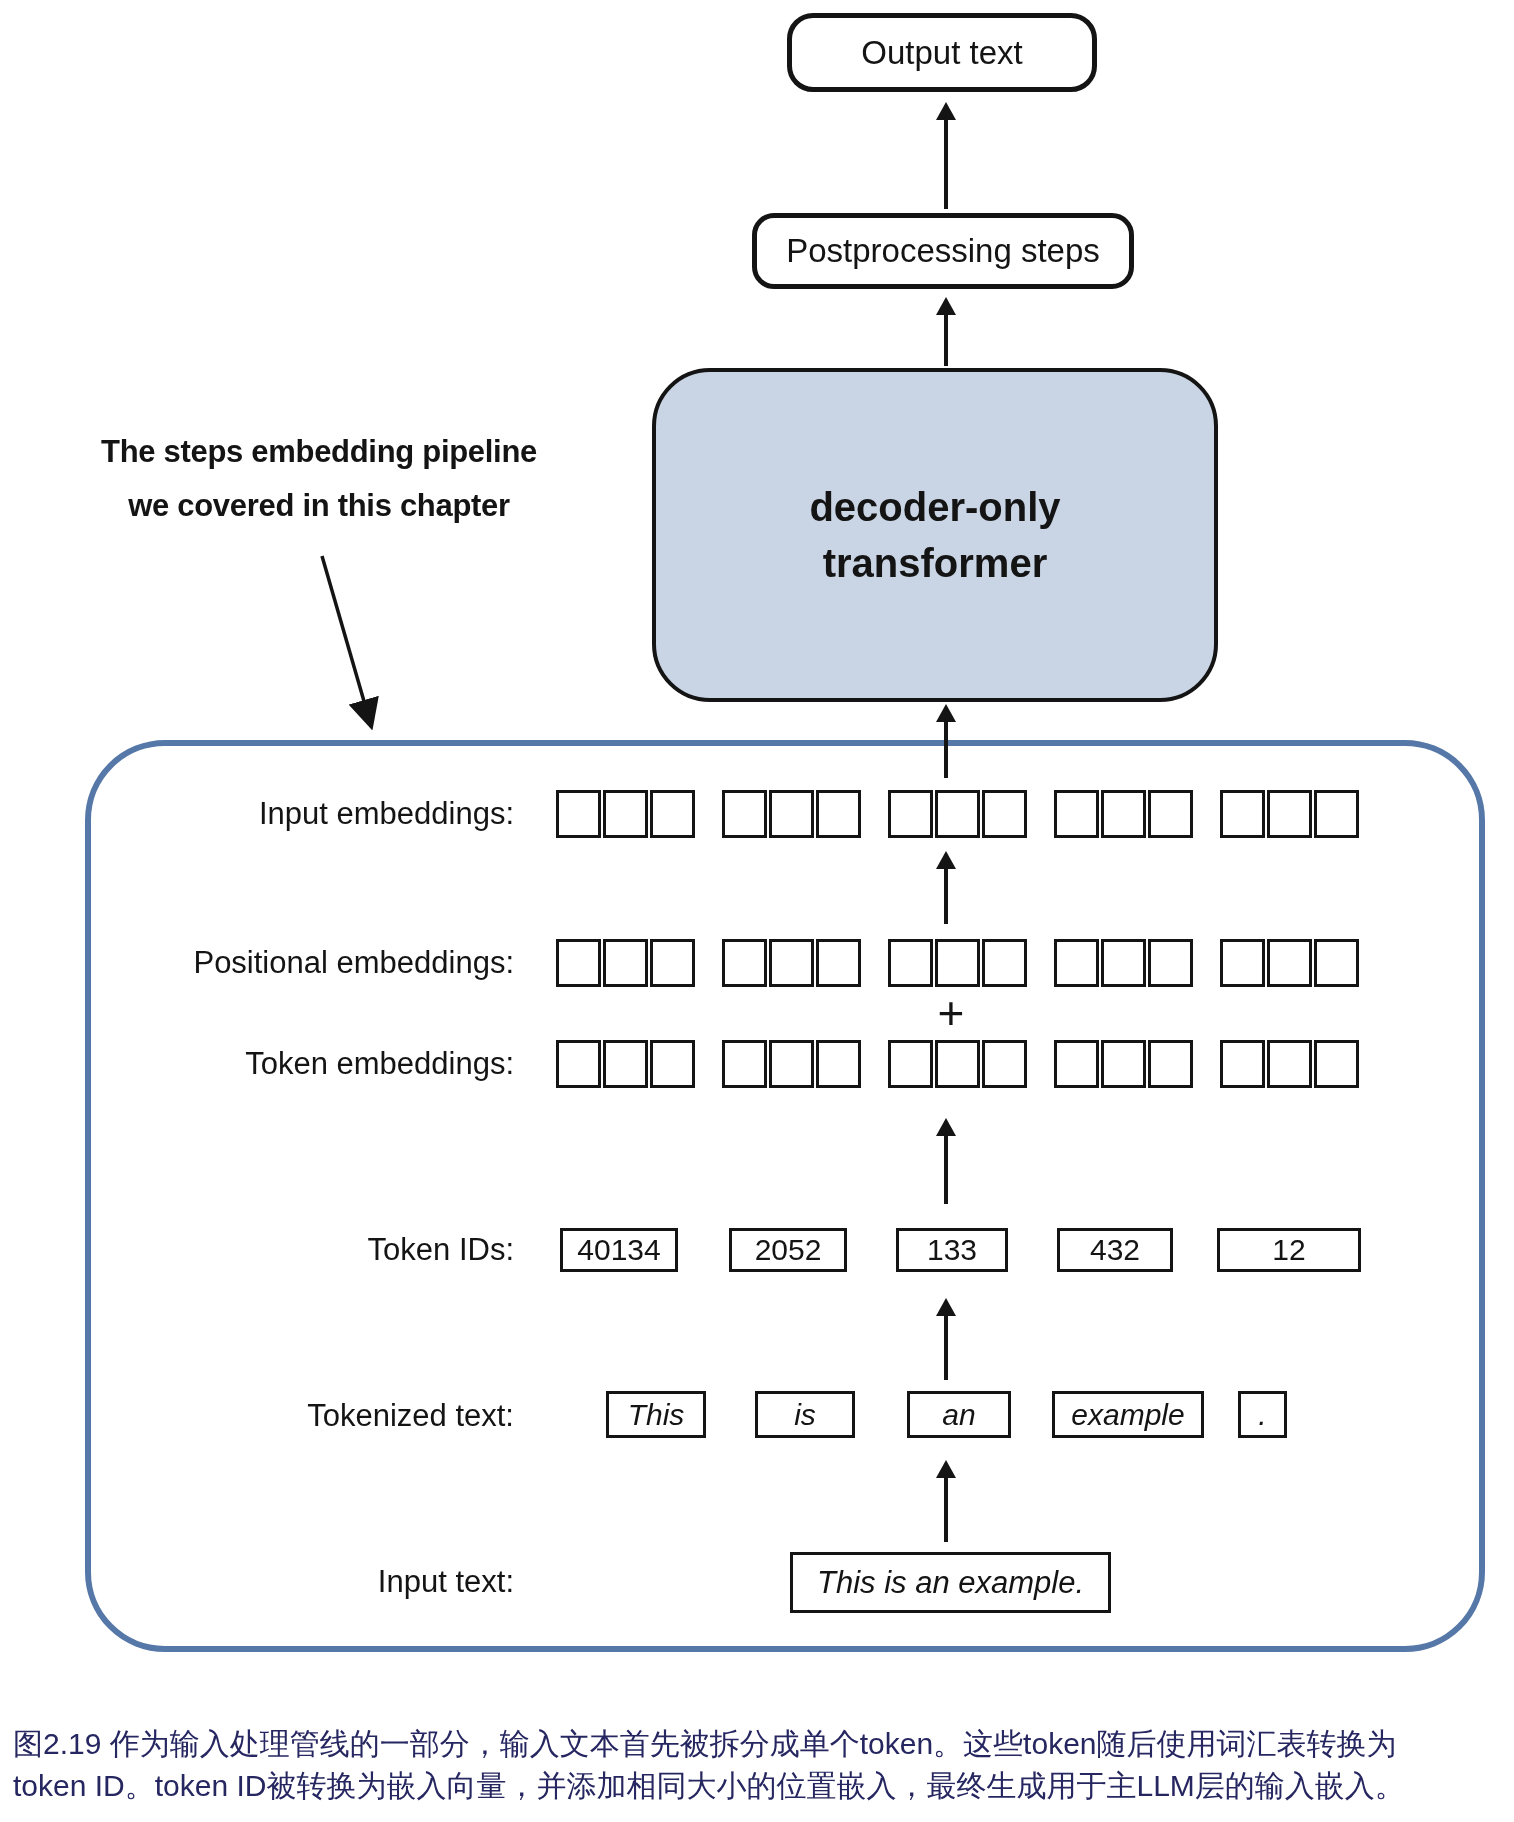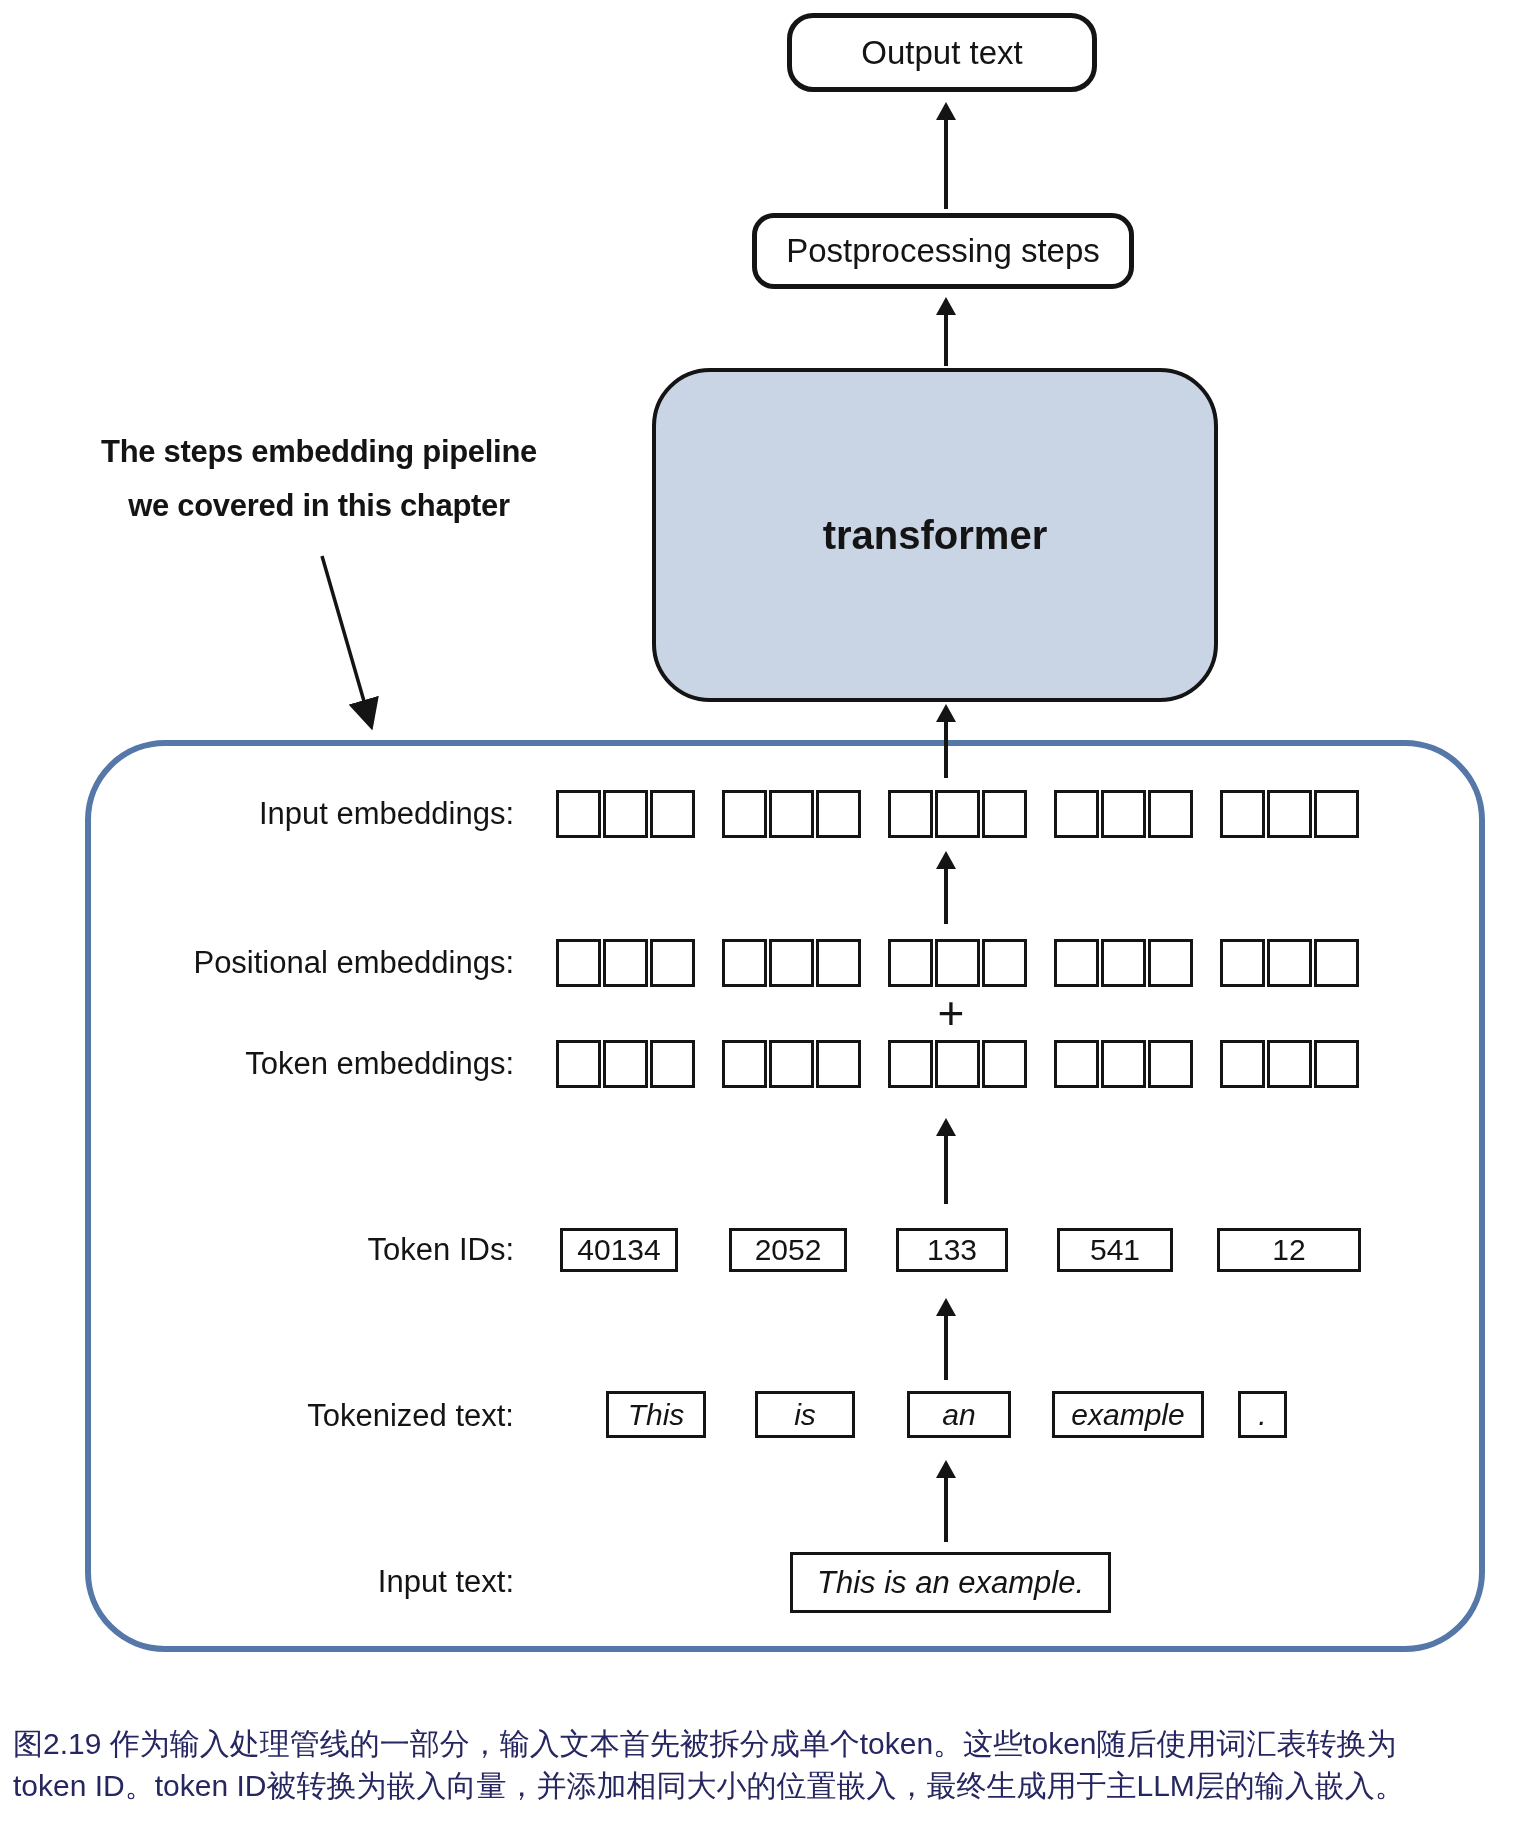--- a/index.html
+++ b/index.html
@@ -81,20 +81,21 @@
 <div class="varrow" style="left:944px;top:118px;height:91px;"></div>
 
 <div class="flowbox" style="left:752px;top:213px;width:382px;height:76px;border-radius:22px;">
   <span>Postprocessing steps</span>
 </div>
 
 <div class="varrow" style="left:944px;top:313px;height:53px;"></div>
 
 <div class="gptbox" style="left:652px;top:368px;width:566px;height:334px;">
   <div>
+    <div>decoder-only</div>
     <div>transformer</div>
   </div>
 </div>
 
 <div class="varrow" style="left:944px;top:720px;height:58px;"></div>
 
 <div class="annotation">
   <div>The steps embedding pipeline</div>
   <div>we covered in this chapter</div>
 </div>
@@ -207,21 +208,21 @@
 <div class="valbox" style="left:560px;top:1228px;width:118px;height:44px;">
     <span>40134</span>
   </div>
 <div class="valbox" style="left:729px;top:1228px;width:118px;height:44px;">
     <span>2052</span>
   </div>
 <div class="valbox" style="left:896px;top:1228px;width:112px;height:44px;">
     <span>133</span>
   </div>
 <div class="valbox" style="left:1057px;top:1228px;width:116px;height:44px;">
-    <span>541</span>
+    <span>432</span>
   </div>
 <div class="valbox" style="left:1217px;top:1228px;width:144px;height:44px;">
     <span>12</span>
   </div>
 
 <div class="varrow" style="left:944px;top:1314px;height:66px;"></div>
 
 <div class="rowlabel" style="top:1397px;">Tokenized text:</div>
 <div class="valbox italic" style="left:606px;top:1391px;width:100px;height:47px;">
     <span>This</span>

